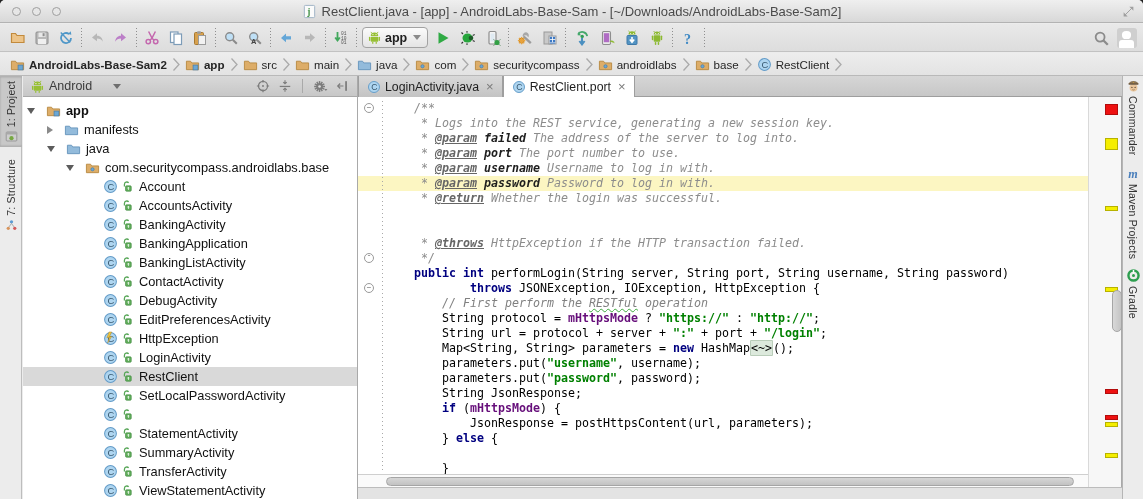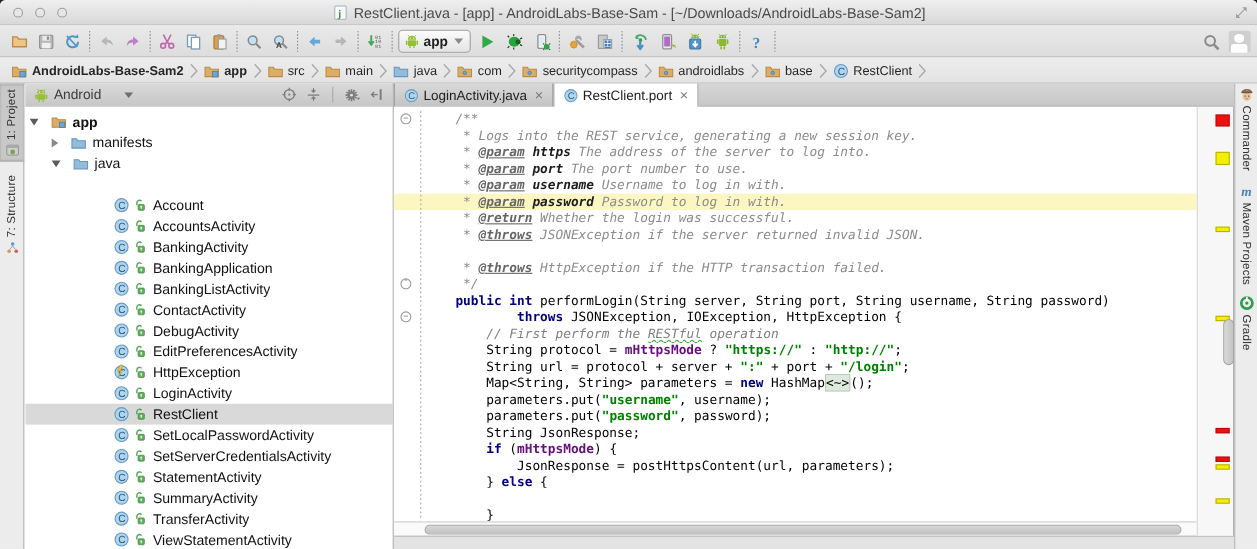--- a/index.html
+++ b/index.html
@@ -618,20 +618,31 @@
           <div class="trow" style="top:42px">
             <span style="width:24px;flex:0 0 auto"></span>
             <span class="tarrow down"></span>
             <span class="ticon" style="margin-left:11px">
               <svg width="15" height="15" viewBox="0 0 16 16">
                 <path d="M1.5 4.5h4.4l1.3 1.8h7.3v7.2h-13z" fill="#93bbdb" stroke="#6695bd" stroke-width="1"></path>
               </svg>
             </span>
             <span class="tlabel">java</span>
           </div>
+          <div class="trow" style="top:61px">
+            <span style="width:43px;flex:0 0 auto"></span>
+            <span class="tarrow down"></span>
+            <span class="ticon" style="margin-left:11px">
+              <svg width="15" height="15" viewBox="0 0 16 16">
+                <path d="M1.5 4.5h4.4l1.3 1.8h7.3v7.2h-13z" fill="#ddad68" stroke="#b98b43" stroke-width="1"></path>
+                <circle cx="8" cy="9.9" r="1.7" fill="#6ba7d4" stroke="#4c7fa8" stroke-width=".8"></circle>
+              </svg>
+            </span>
+            <span class="tlabel">com.securitycompass.androidlabs.base</span>
+          </div>
           <div class="trow" style="top:80px">
             <span style="width:62px;flex:0 0 auto"></span>
             <span style="width:9px;flex:0 0 auto"></span>
             <span class="ticon" style="margin-left:9px">
               <svg width="15" height="15" viewBox="0 0 16 16">
                 <circle cx="8" cy="8" r="6.3" fill="#aed5f0" stroke="#649cc8" stroke-width="1.1"></circle>
                 <text x="4.8" y="11.6" font-size="10" fill="#37586f" font-family="Liberation Sans">C</text>
               </svg>
             </span>
             <span class="ticon" style="margin-left:3px">
@@ -864,21 +875,20 @@
               </svg>
             </span>
             <span class="ticon" style="margin-left:3px">
               <svg width="13" height="13" viewBox="0 0 16 16">
                 <path d="M4.2 8V5.4a2.9 2.9 0 0 1 5.2-1.8" fill="none" stroke="#57a657" stroke-width="1.6"></path>
                 <rect x="5.6" y="7.2" width="7" height="6.6" rx="1.2" fill="#62ae5c" stroke="#3f8a3f" stroke-width=".8"></rect>
                 <circle cx="9.1" cy="9.8" r="1.1" fill="#e9f5e9"></circle>
                 <rect x="8.6" y="10.2" width="1" height="2" fill="#e9f5e9"></rect>
               </svg>
             </span>
-            <span class="tlabel">SetServerCredentialsActivity</span>
           </div>
           <div class="trow" style="top:327px">
             <span style="width:62px;flex:0 0 auto"></span>
             <span style="width:9px;flex:0 0 auto"></span>
             <span class="ticon" style="margin-left:9px">
               <svg width="15" height="15" viewBox="0 0 16 16">
                 <circle cx="8" cy="8" r="6.3" fill="#aed5f0" stroke="#649cc8" stroke-width="1.1"></circle>
                 <text x="4.8" y="11.6" font-size="10" fill="#37586f" font-family="Liberation Sans">C</text>
               </svg>
             </span>
@@ -981,26 +991,25 @@
       <div class="caretline" id="caretline" style="top: 79px;"></div>
       <div class="foldline"></div>
       <div id="folds">
           <div class="fold" style="top:6px">−</div>
           <div class="fold" style="top:156px">ˆ</div>
           <div class="fold" style="top:186px">−</div>
         </div>
       <div class="code" id="code">
           <div class="cl" style="top:4px"><span class="doc">/**</span></div>
           <div class="cl" style="top:19px"><span class="doc"> * Logs into the REST service, generating a new session key.</span></div>
-          <div class="cl" style="top:34px"><span class="doc"> * </span><span class="doctag">@param</span><span class="doc"> </span><span class="docval">https</span><span class="doc"> The address of the server to log into.</span></div>
+          <div class="cl" style="top:34px"><span class="doc"> * </span><span class="doctag">@param</span><span class="doc"> </span><span class="docval">failed</span><span class="doc"> The address of the server to log into.</span></div>
           <div class="cl" style="top:49px"><span class="doc"> * </span><span class="doctag">@param</span><span class="doc"> </span><span class="docval">port</span><span class="doc"> The port number to use.</span></div>
           <div class="cl" style="top:64px"><span class="doc"> * </span><span class="doctag">@param</span><span class="doc"> </span><span class="docval">username</span><span class="doc"> Username to log in with.</span></div>
           <div class="cl" style="top:79px"><span class="doc"> * </span><span class="doctag">@param</span><span class="doc"> </span><span class="docval">password</span><span class="doc"> Password to log in with.</span></div>
           <div class="cl" style="top:94px"><span class="doc"> * </span><span class="doctag">@return</span><span class="doc"> Whether the login was successful.</span></div>
-          <div class="cl" style="top:109px"><span class="doc"> * </span><span class="doctag">@throws</span><span class="doc"> JSONException if the server returned invalid JSON.</span></div>
           <div class="cl" style="top:139px"><span class="doc"> * </span><span class="doctag">@throws</span><span class="doc"> HttpException if the HTTP transaction failed.</span></div>
           <div class="cl" style="top:154px"><span class="doc"> */</span></div>
           <div class="cl" style="top:169px"><span class="kw">public</span> <span class="kw">int</span> performLogin(String server, String port, String username, String password)</div>
           <div class="cl" style="top:184px">        <span class="kw">throws</span> JSONException, IOException, HttpException {</div>
           <div class="cl" style="top:199px">    <span class="cmt">// First perform the </span><span class="cmt typo">RESTful</span><span class="cmt"> operation</span></div>
           <div class="cl" style="top:214px">    String protocol = <span class="fld">mHttpsMode</span> ? <span class="str">"https://"</span> : <span class="str">"http://"</span>;</div>
           <div class="cl" style="top:229px">    String url = protocol + server + <span class="str">":"</span> + port + <span class="str">"/login"</span>;</div>
           <div class="cl" style="top:244px">    Map&lt;String, String&gt; parameters = <span class="kw">new</span> HashMap<span class="fold-region">&lt;~&gt;</span>();</div>
           <div class="cl" style="top:259px">    parameters.put(<span class="str">"username"</span>, username);</div>
           <div class="cl" style="top:274px">    parameters.put(<span class="str">"password"</span>, password);</div>

